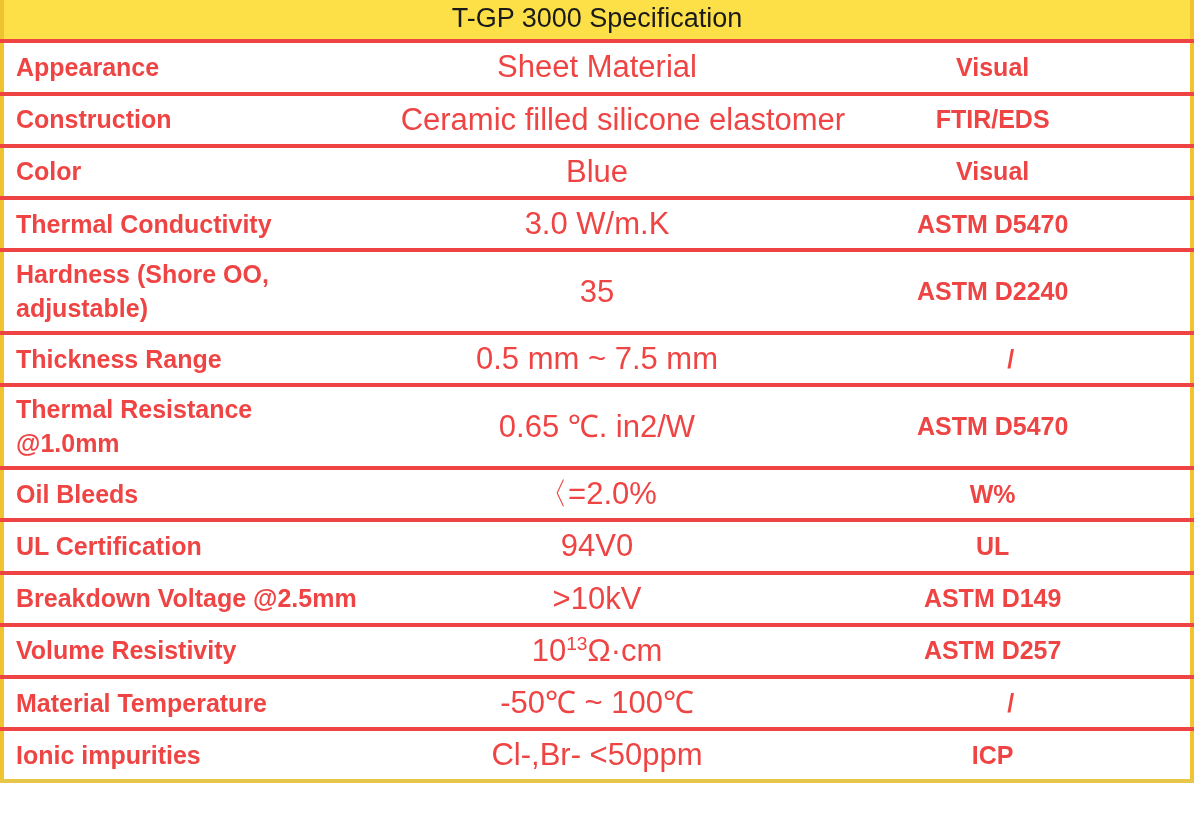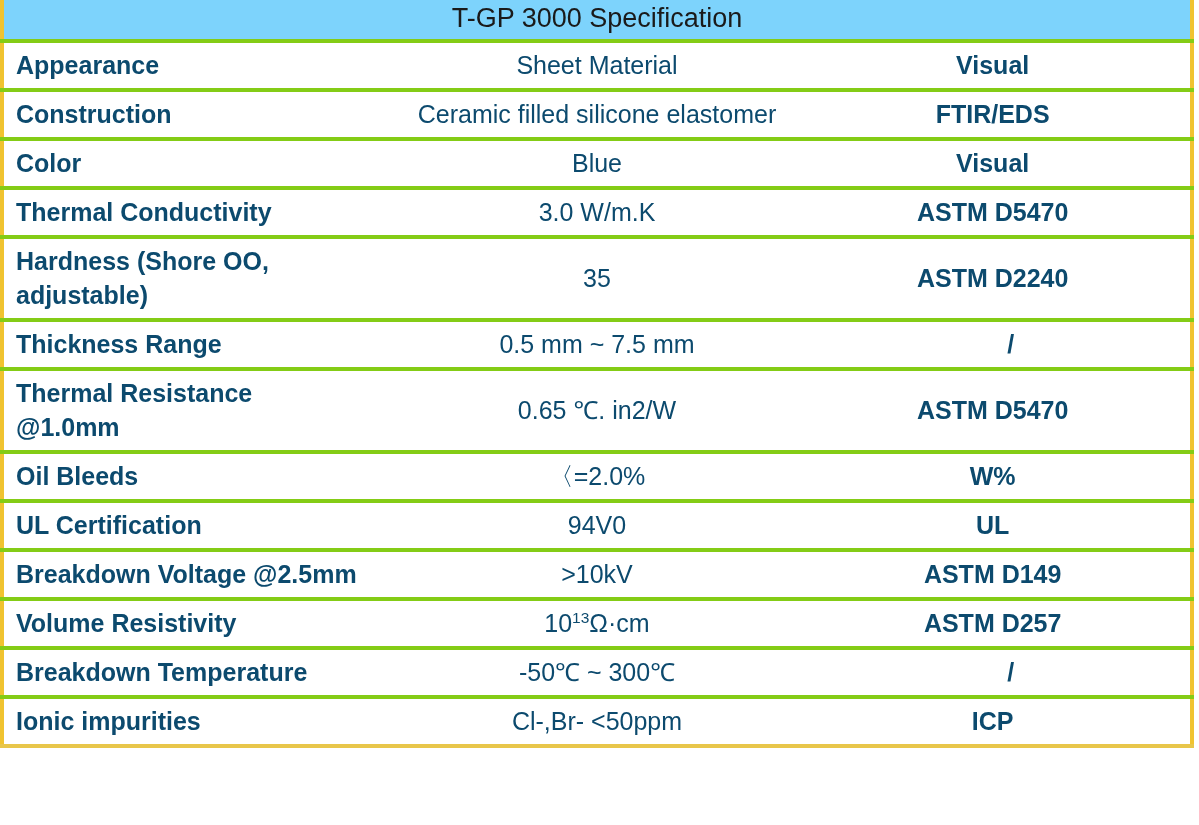--- a/index.html
+++ b/index.html
@@ -17,50 +17,50 @@
   .spec-table {
     width: 1194px;
     border-collapse: collapse;
     table-layout: fixed;
     border-left: 4px solid #f0c330;
     border-right: 4px solid #f0c330;
     border-bottom: 4px solid #e8c64a;
   }
 
   .spec-table .title-row td {
-    background: #7dd3fc;
+    background: #fde047;
     color: #1a1a1a;
     text-align: center;
     font-size: 27px;
     font-weight: 400;
     padding: 4px 0 7px 0;
     border: 0;
     line-height: 1.05;
   }
 
   .spec-table tbody tr td {
-    border-top: 4px solid #84cc16;
+    border-top: 4px solid #ef4444;
     vertical-align: middle;
-    color: #0c4a6e;
+    color: #ef4444;
     background: #ffffff;
   }
 
   td.c-param {
     width: 420px;
     text-align: left;
     font-size: 25px;
     font-weight: bold;
     padding: 5px 0 6px 12px;
     line-height: 1.36;
     white-space: pre-line;
   }
   td.c-value {
     width: 466px;
     text-align: center;
-    font-size: 25px;
+    font-size: 31px;
     font-weight: 400;
     padding: 5px 2px 6px 2px;
     line-height: 1.2;
     overflow: visible;
     white-space: nowrap;
   }
   td.c-method {
     width: 300px;
     text-align: center;
     font-size: 25px;
@@ -140,22 +140,22 @@
         <td class="c-param">Breakdown Voltage @2.5mm</td>
         <td class="c-value">&gt;10kV</td>
         <td class="c-method">ASTM D149</td>
       </tr>
       <tr>
         <td class="c-param">Volume Resistivity</td>
         <td class="c-value"><span>10</span><span class="sup">13</span><span>Ω·cm</span></td>
         <td class="c-method">ASTM D257</td>
       </tr>
       <tr>
-        <td class="c-param">Breakdown Temperature</td>
-        <td class="c-value">-50℃ ~ 300℃</td>
+        <td class="c-param">Material Temperature</td>
+        <td class="c-value">-50℃ ~ 100℃</td>
         <td class="c-method slash">/</td>
       </tr>
       <tr>
         <td class="c-param">Ionic impurities</td>
         <td class="c-value">Cl-,Br- &lt;50ppm</td>
         <td class="c-method">ICP</td>
       </tr>
     </tbody>
 </table>
 

